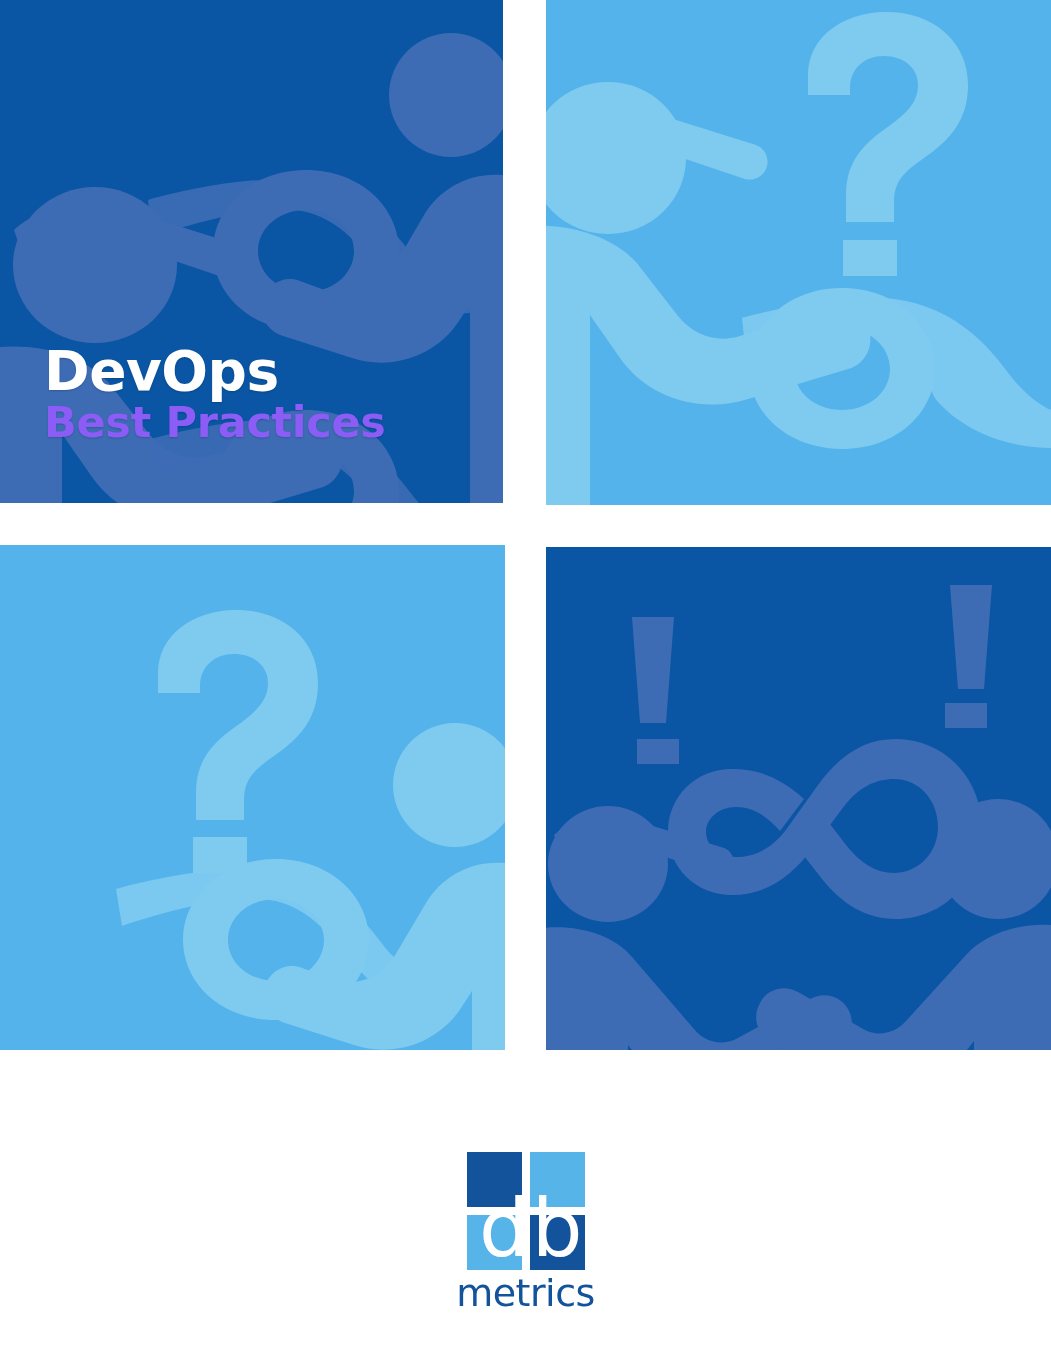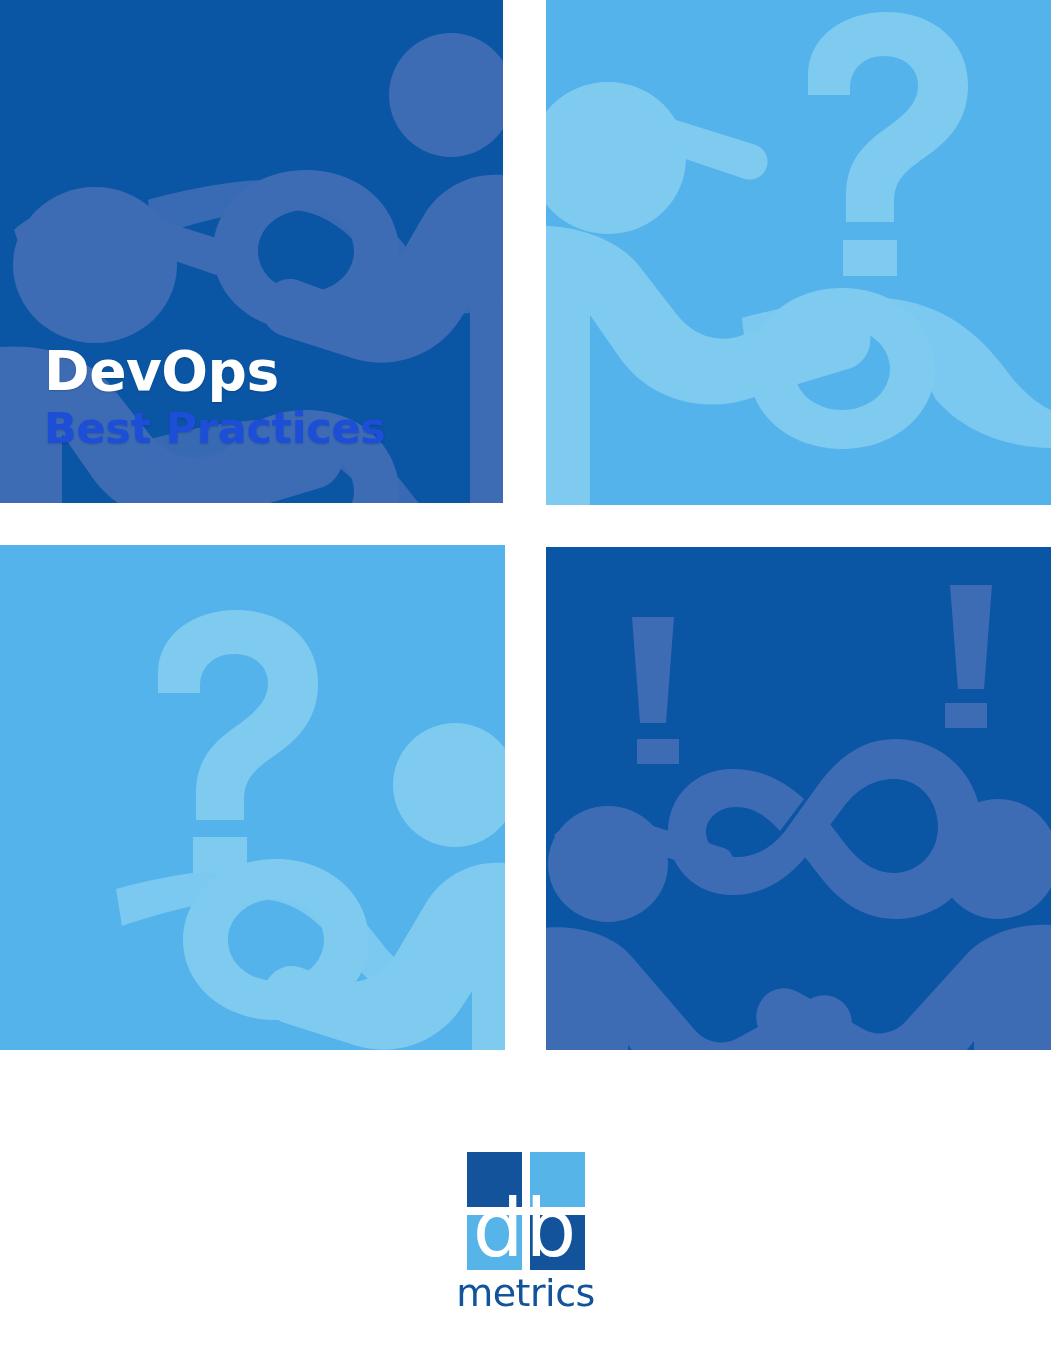--- a/index.html
+++ b/index.html
@@ -48,24 +48,24 @@
     font-weight: bold;
     color: #ffffff;
     line-height: 1.04;
     letter-spacing: -0.5px;
     margin: 0;
     text-shadow: 0 1px 2px rgba(0,0,0,0.18);
   }
   #book-subtitle {
     font-size: 43px;
     font-weight: bold;
-    color: #1d4ed8;
+    color: #8b5cf6;
     line-height: 1.05;
     letter-spacing: -0.3px;
-    margin: 6px 0 0 0;
+    margin: 0 0 0 0;
     text-shadow: 0 1px 2px rgba(0,0,0,0.18);
   }
 
   
   #author-name {
     position: absolute;
     left: 44px;
     top: 966px;
     font-size: 42px;
     font-weight: normal;
@@ -98,21 +98,21 @@
   #logo-letters {
     position: absolute;
     left: 0;
     top: 36px;
     width: 118px;
     height: 82px;
     font-size: 80px;
     font-weight: normal;
     color: #ffffff;
     line-height: 82px;
-    text-align: center;
+    text-align: right;
     letter-spacing: 2px;
     z-index: 3;
   }
   #logo-letters span { display: inline-block; }
   #logo-wordmark {
     margin-top: 4px;
     font-size: 38px;
     font-weight: normal;
     color: #12539b;
     letter-spacing: -0.5px;

